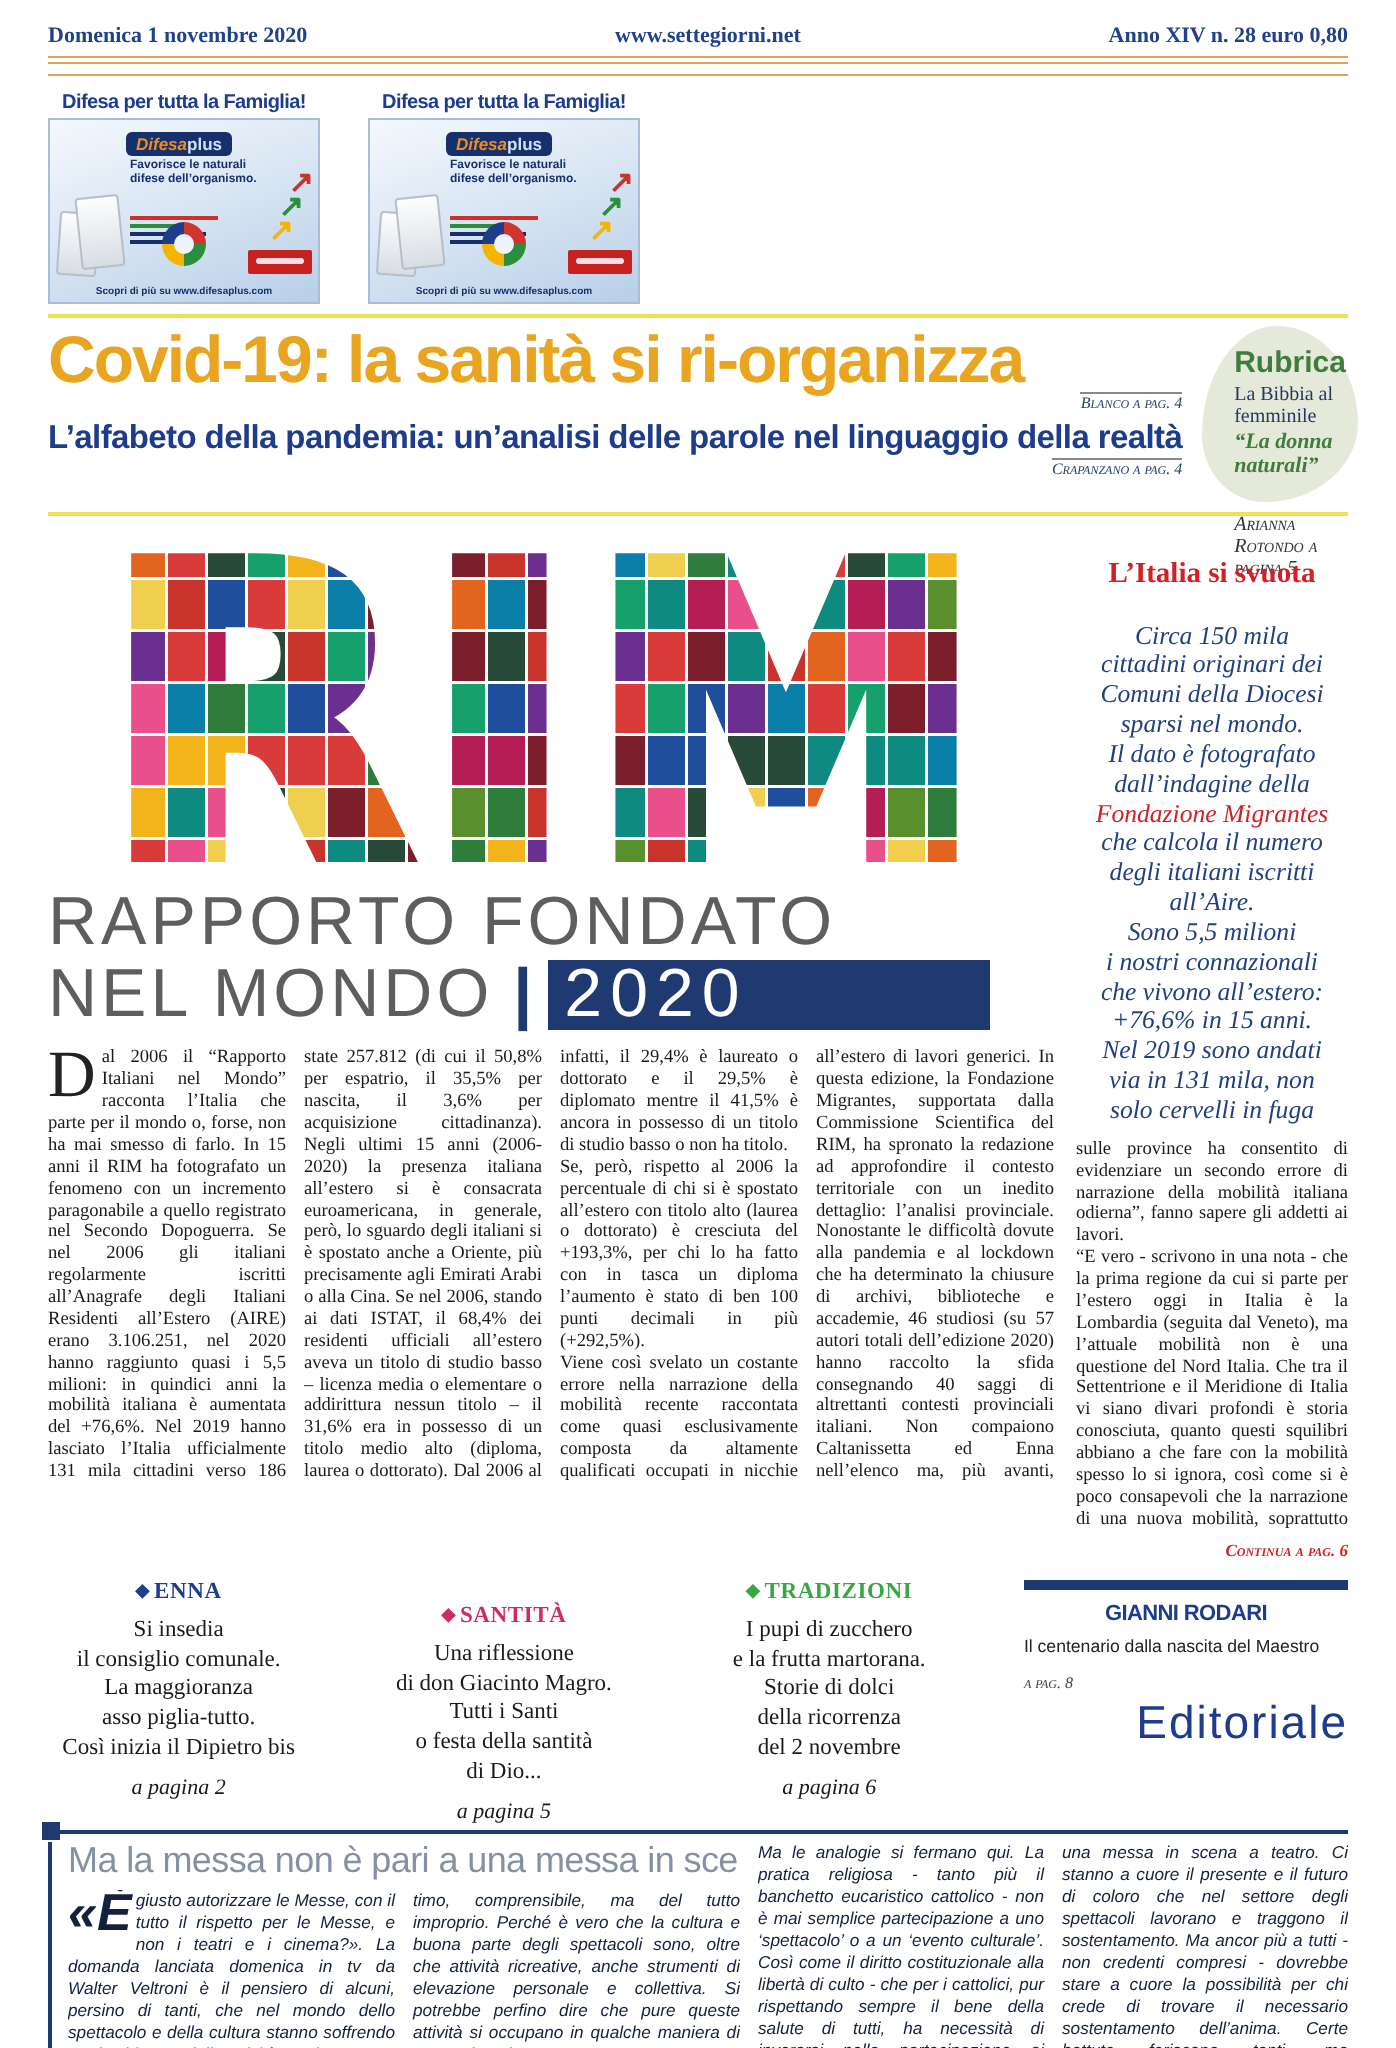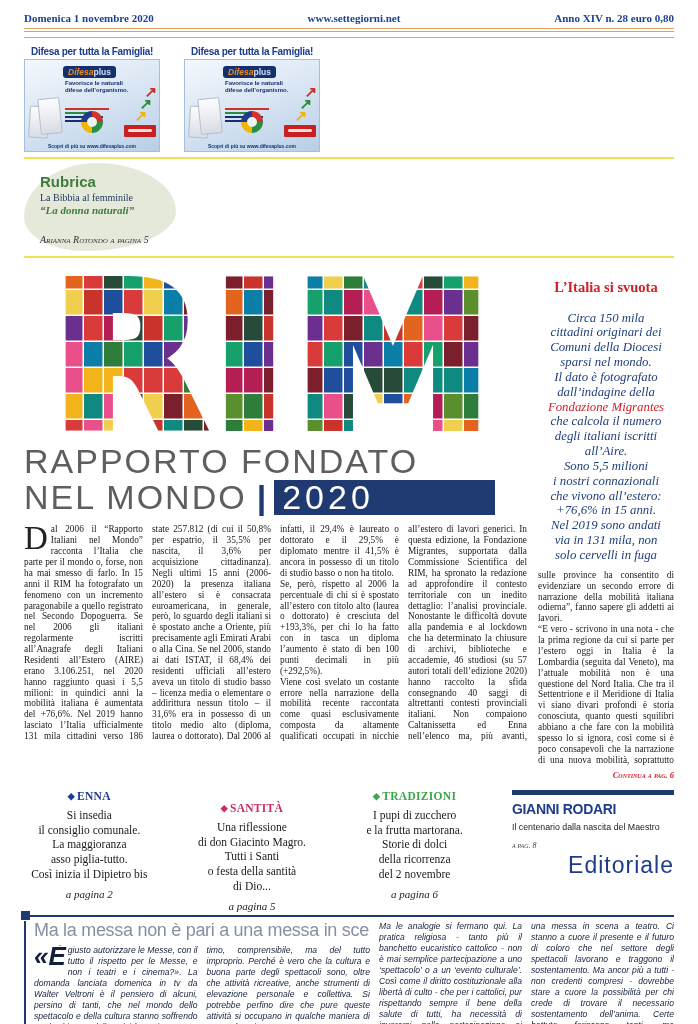--- a/index.html
+++ b/index.html
@@ -74,21 +74,21 @@
   .continua{text-align:right;color:#d22027;font-style:italic;font-variant:small-caps;font-weight:bold;font-size:8.5px;margin-top:4px;}
   
   .teaser-row{display:flex;margin-top:10px;gap:32px;}
   .teaser{width:158px;text-align:center;}
   .teaser-head{font-weight:bold;font-size:11.5px;letter-spacing:.3px;}
   .teaser-head .dia{font-size:9px;vertical-align:1px;margin-right:2px;}
   .teaser-body{font-size:11.5px;line-height:1.28;margin-top:6px;white-space:pre-line;}
   .teaser-page{font-style:italic;font-size:11px;margin-top:7px;}
   .rodari{margin-left:auto;width:196px;}
   .rodari-bar{height:5px;background:#1e3a70;}
-  .rodari-title{font-family:"Liberation Sans",sans-serif;font-weight:bold;font-size:14px;color:#1e3c8c;margin-top:6px;letter-spacing:-.3px;}
+  .rodari-title{font-family:"Liberation Sans",sans-serif;font-weight:bold;font-size:11px;color:#1e3c8c;margin-top:6px;letter-spacing:-.3px;text-align:center;}
   .rodari-sub{font-family:"Liberation Sans",sans-serif;font-size:8.8px;color:#222;margin-top:5px;}
   .rodari-page{font-style:italic;font-variant:small-caps;font-size:8px;color:#444;margin-top:9px;}
   .edit-label{font-family:"Liberation Sans",sans-serif;color:#1e3c8c;font-size:23px;letter-spacing:1px;text-align:right;margin-top:2px;}
   
   .edit-wrap{margin-top:3px;border-top:2.5px solid #1e3a70;position:relative;display:flex;padding-top:4px;}
   .edit-wrap::before{content:"";position:absolute;left:-3px;top:-6px;width:9px;height:9px;background:#1e3a70;}
   .edit-left{width:346px;border-left:2.5px solid #1e3a70;padding-left:8px;box-sizing:border-box;}
   .edit-title{font-family:"Liberation Sans",sans-serif;color:#8590a3;font-size:18px;letter-spacing:-.3px;white-space:nowrap;overflow:hidden;line-height:1.1;}
   .edit-cols{display:flex;gap:9px;margin-top:4px;height:82px;overflow:hidden;}
   .ecol{flex:1;font-family:"Liberation Sans",sans-serif;font-style:italic;font-size:8.6px;line-height:1.27;text-align:justify;color:#14213d;}
@@ -159,20 +159,26 @@
         <div class="ad-wheel"></div>
         <div class="ad-brand"></div>
         <div class="ad-footer">Scopri di più su www.difesaplus.com</div>
       </div>
     </div>
   </div>
 
   <div class="yellow-rule"></div>
 
   <div class="lead-row">
+    <div class="lead-left">
+      <div class="lead-headline">Covid-19: la sanità si ri-organizza</div>
+      <span class="byline"><i>Blanco a pag. 4</i></span>
+      <div class="lead-sub">L’alfabeto della pandemia: un’analisi delle parole nel linguaggio della realtà</div>
+      <span class="byline"><i>Crapanzano a pag. 4</i></span>
+    </div>
     <div class="rubrica">
       <div class="rubrica-title">Rubrica</div>
       <div class="rubrica-l1">La Bibbia al femminile</div>
       <div class="rubrica-l2">“La donna naturali”</div>
       <div class="rubrica-by">Arianna Rotondo a pagina 5</div>
     </div>
   </div>
 
   <div class="yellow-rule"></div>
 

